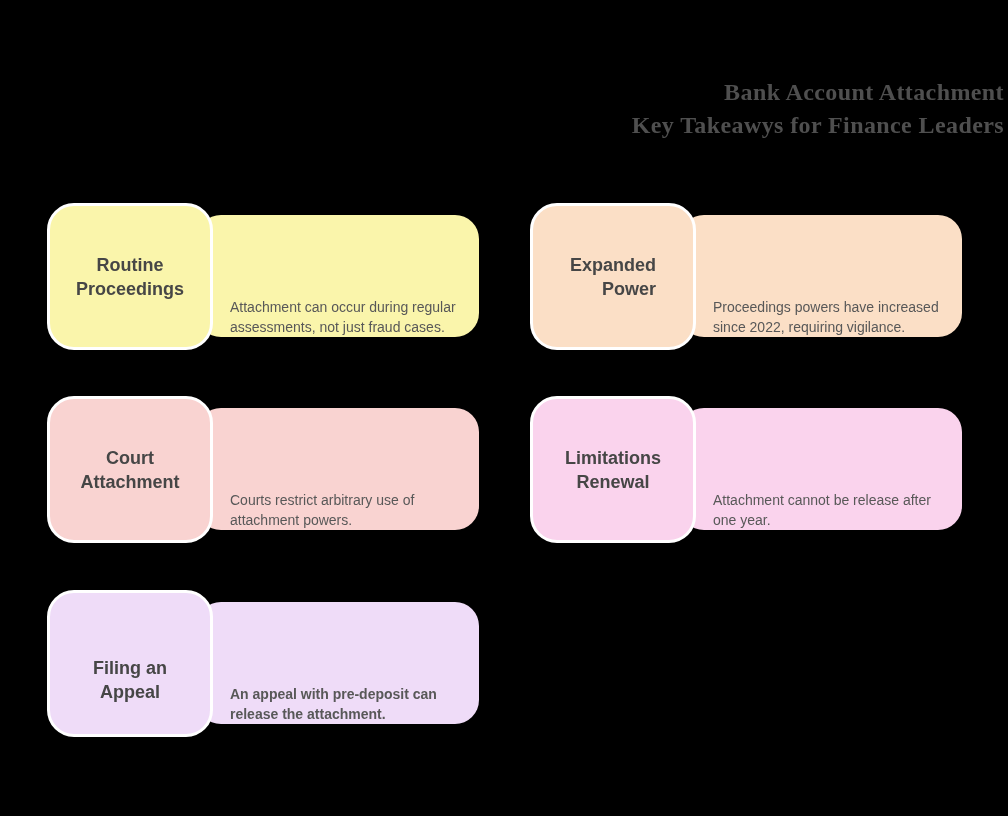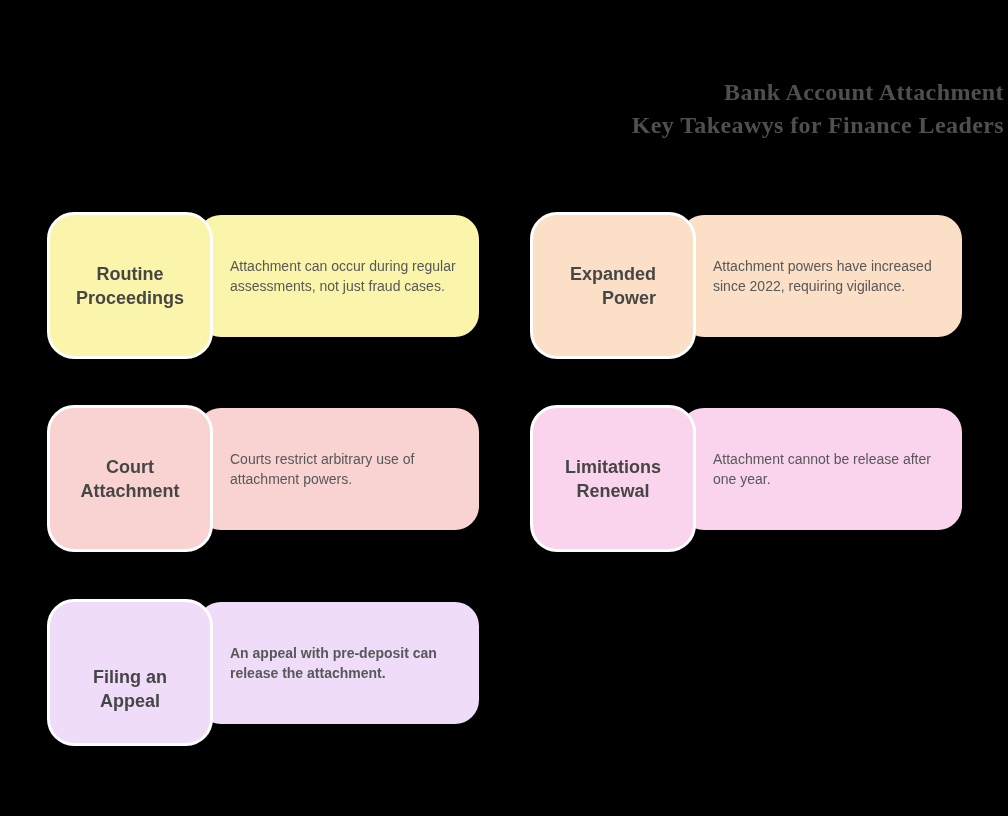--- a/index.html
+++ b/index.html
@@ -37,35 +37,35 @@
   .row-3 { top: 590px; }
 
   .card-rect {
     position: absolute;
     left: 150px;
     top: 12px;
     width: 282px;
     height: 122px;
     border-radius: 24px;
     display: flex;
-    align-items: center;
+    align-items: flex-end;
     z-index: 1;
   }
   .card-desc {
     padding-left: 33px;
     padding-right: 4px;
     font-size: 14px;
     line-height: 20px;
     white-space: pre-line;
   }
 
   .card-square {
     position: absolute;
     left: 0;
-    top: 9px;
+    top: 0;
     width: 166px;
     height: 147px;
     box-sizing: border-box;
     border: 3px solid #ffffff;
     border-radius: 27px;
     display: flex;
     align-items: center;
     justify-content: center;
     z-index: 2;
   }
@@ -93,21 +93,21 @@
 assessments, not just fraud cases.</div>
     </div>
     <div class="card-square" style="background-color: rgb(250, 245, 171);">
       <div class="card-title" style="color: rgb(70, 70, 70);">Routine
 Proceedings</div>
     </div>
   </div>
 
   <div class="card col-right row-1">
     <div class="card-rect" style="background-color: rgb(251, 223, 198);">
-      <div class="card-desc" style="color: rgb(88, 88, 88);">Attachment powers have increased
+      <div class="card-desc" style="color: rgb(88, 88, 88);">Proceedings powers have increased
 since 2022, requiring vigilance.</div>
     </div>
     <div class="card-square" style="background-color: rgb(251, 223, 198);">
       <div class="card-title" style="color: rgb(70, 70, 70); text-align: right;">Expanded
 Power</div>
     </div>
   </div>
 
   <div class="card col-left row-2">
     <div class="card-rect" style="background-color: rgb(249, 211, 209);">

